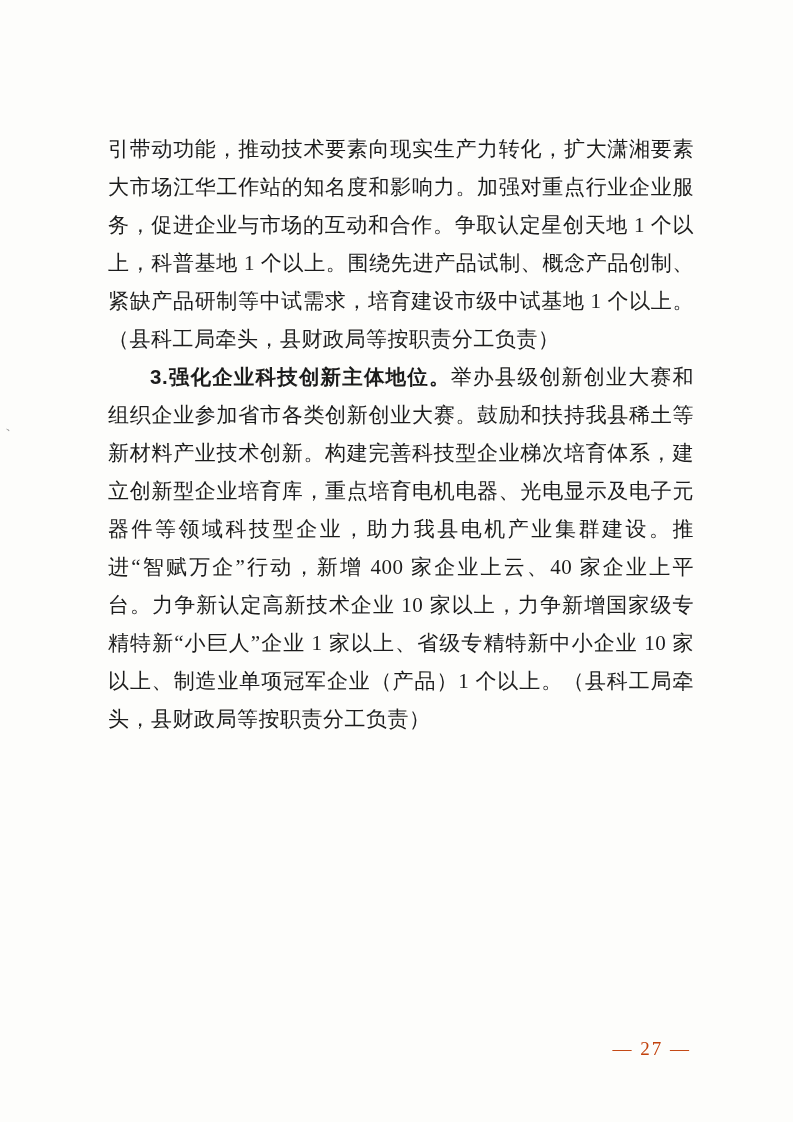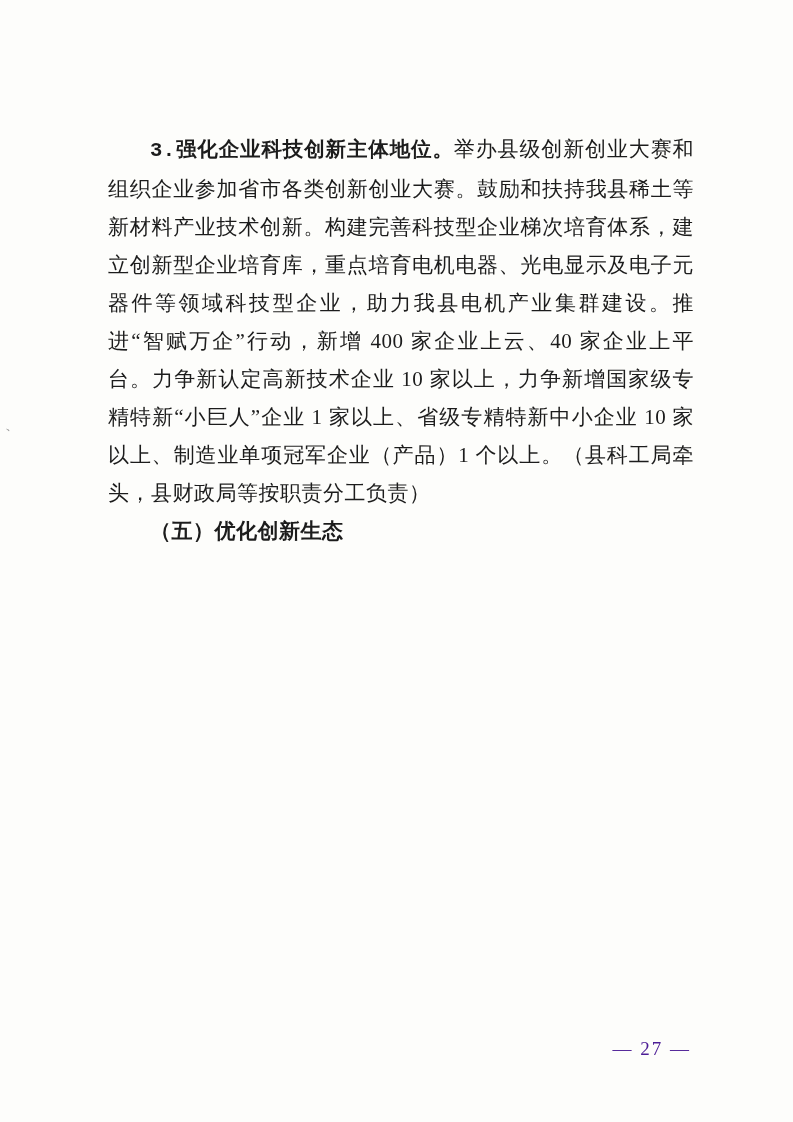--- a/index.html
+++ b/index.html
@@ -28,56 +28,56 @@
     letter-spacing: 0.5px;
   }
   .para {
     margin: 0;
   }
   .para.indent {
     text-indent: 2em;
   }
   .lead {
     font-weight: 700;
-    font-family: Liberation Mono, monospace;
+    font-family: Liberation Sans, sans-serif;
     font-size: 20.5px;
   }
   .heading-only .lead {
     font-size: 21px;
   }
   .page-number {
     position: absolute;
     top: 1038px;
     right: 102px;
     font-size: 19px;
     letter-spacing: 2px;
-    color: #4c1d95;
+    color: #c2410c;
   }
   .scan-artifact {
     position: absolute;
     left: 4px;
     top: 416px;
     font-size: 14px;
     color: #9a9a9a;
     transform: rotate(-12deg);
   }
 </style>
 </head>
 <body>
 
 <div class="page">
 
   <span class="scan-artifact">、</span>
 
   <div class="text-block">
 
+    <p class="para"><span class="lead"></span><span>引带动功能，推动技术要素向现实生产力转化，扩大潇湘要素大市场江华工作站的知名度和影响力。加强对重点行业企业服务，促进企业与市场的互动和合作。争取认定星创天地 1 个以上，科普基地 1 个以上。围绕先进产品试制、概念产品创制、紧缺产品研制等中试需求，培育建设市级中试基地 1 个以上。（县科工局牵头，县财政局等按职责分工负责）</span></p>
 
     <p class="para indent"><span class="lead">3.强化企业科技创新主体地位。</span><span>举办县级创新创业大赛和组织企业参加省市各类创新创业大赛。鼓励和扶持我县稀土等新材料产业技术创新。构建完善科技型企业梯次培育体系，建立创新型企业培育库，重点培育电机电器、光电显示及电子元器件等领域科技型企业，助力我县电机产业集群建设。推进“智赋万企”行动，新增 400 家企业上云、40 家企业上平台。力争新认定高新技术企业 10 家以上，力争新增国家级专精特新“小巨人”企业 1 家以上、省级专精特新中小企业 10 家以上、制造业单项冠军企业（产品）1 个以上。（县科工局牵头，县财政局等按职责分工负责）</span></p>
 
-    <p class="para indent heading-only"><span class="lead">（五）优化创新生态</span><span></span></p>
 
 
 
   </div>
 
   <div class="page-number">— 27 —</div>
 
 </div>
 
 </body></html>

